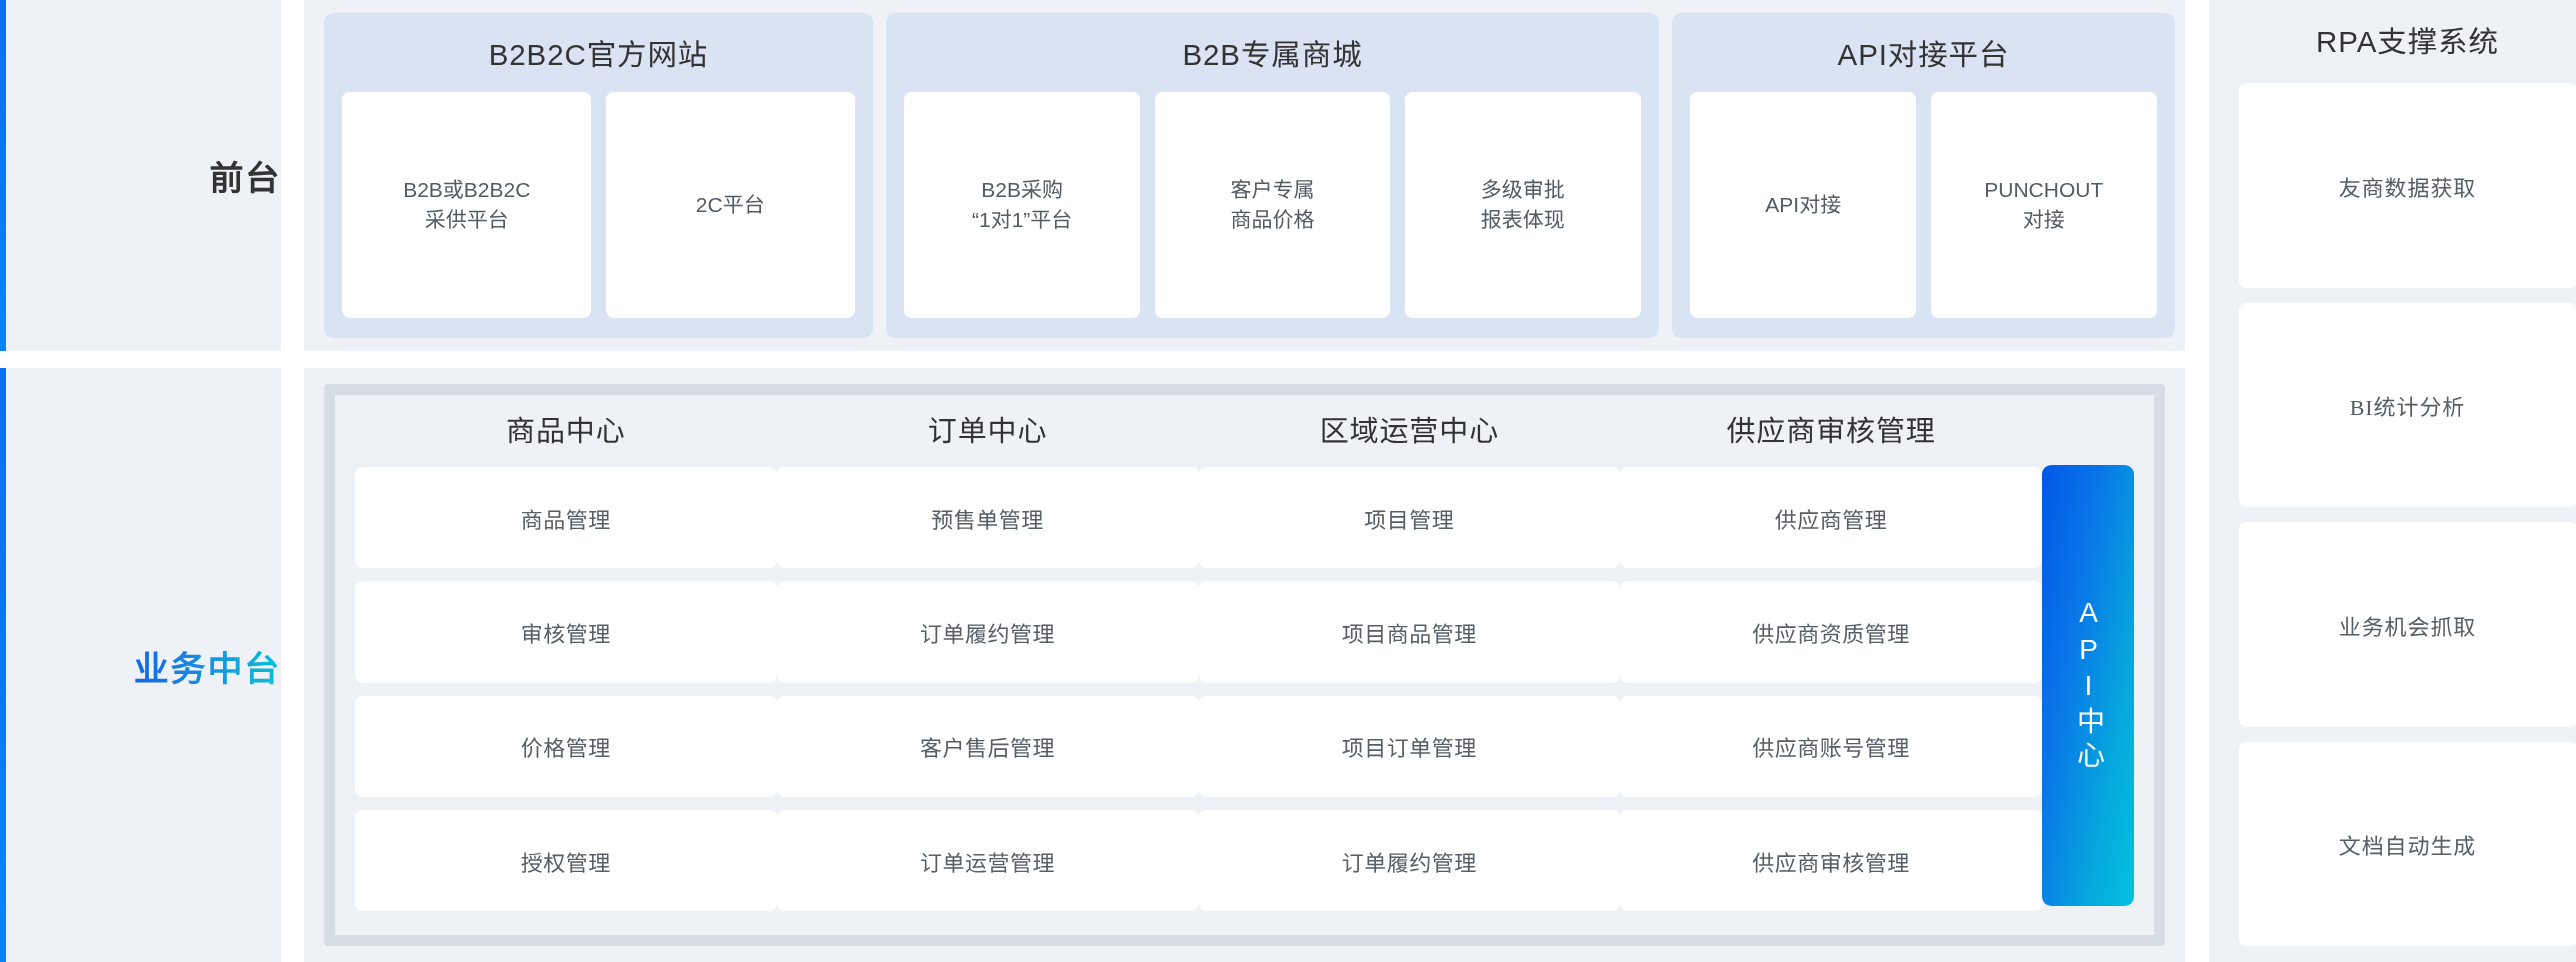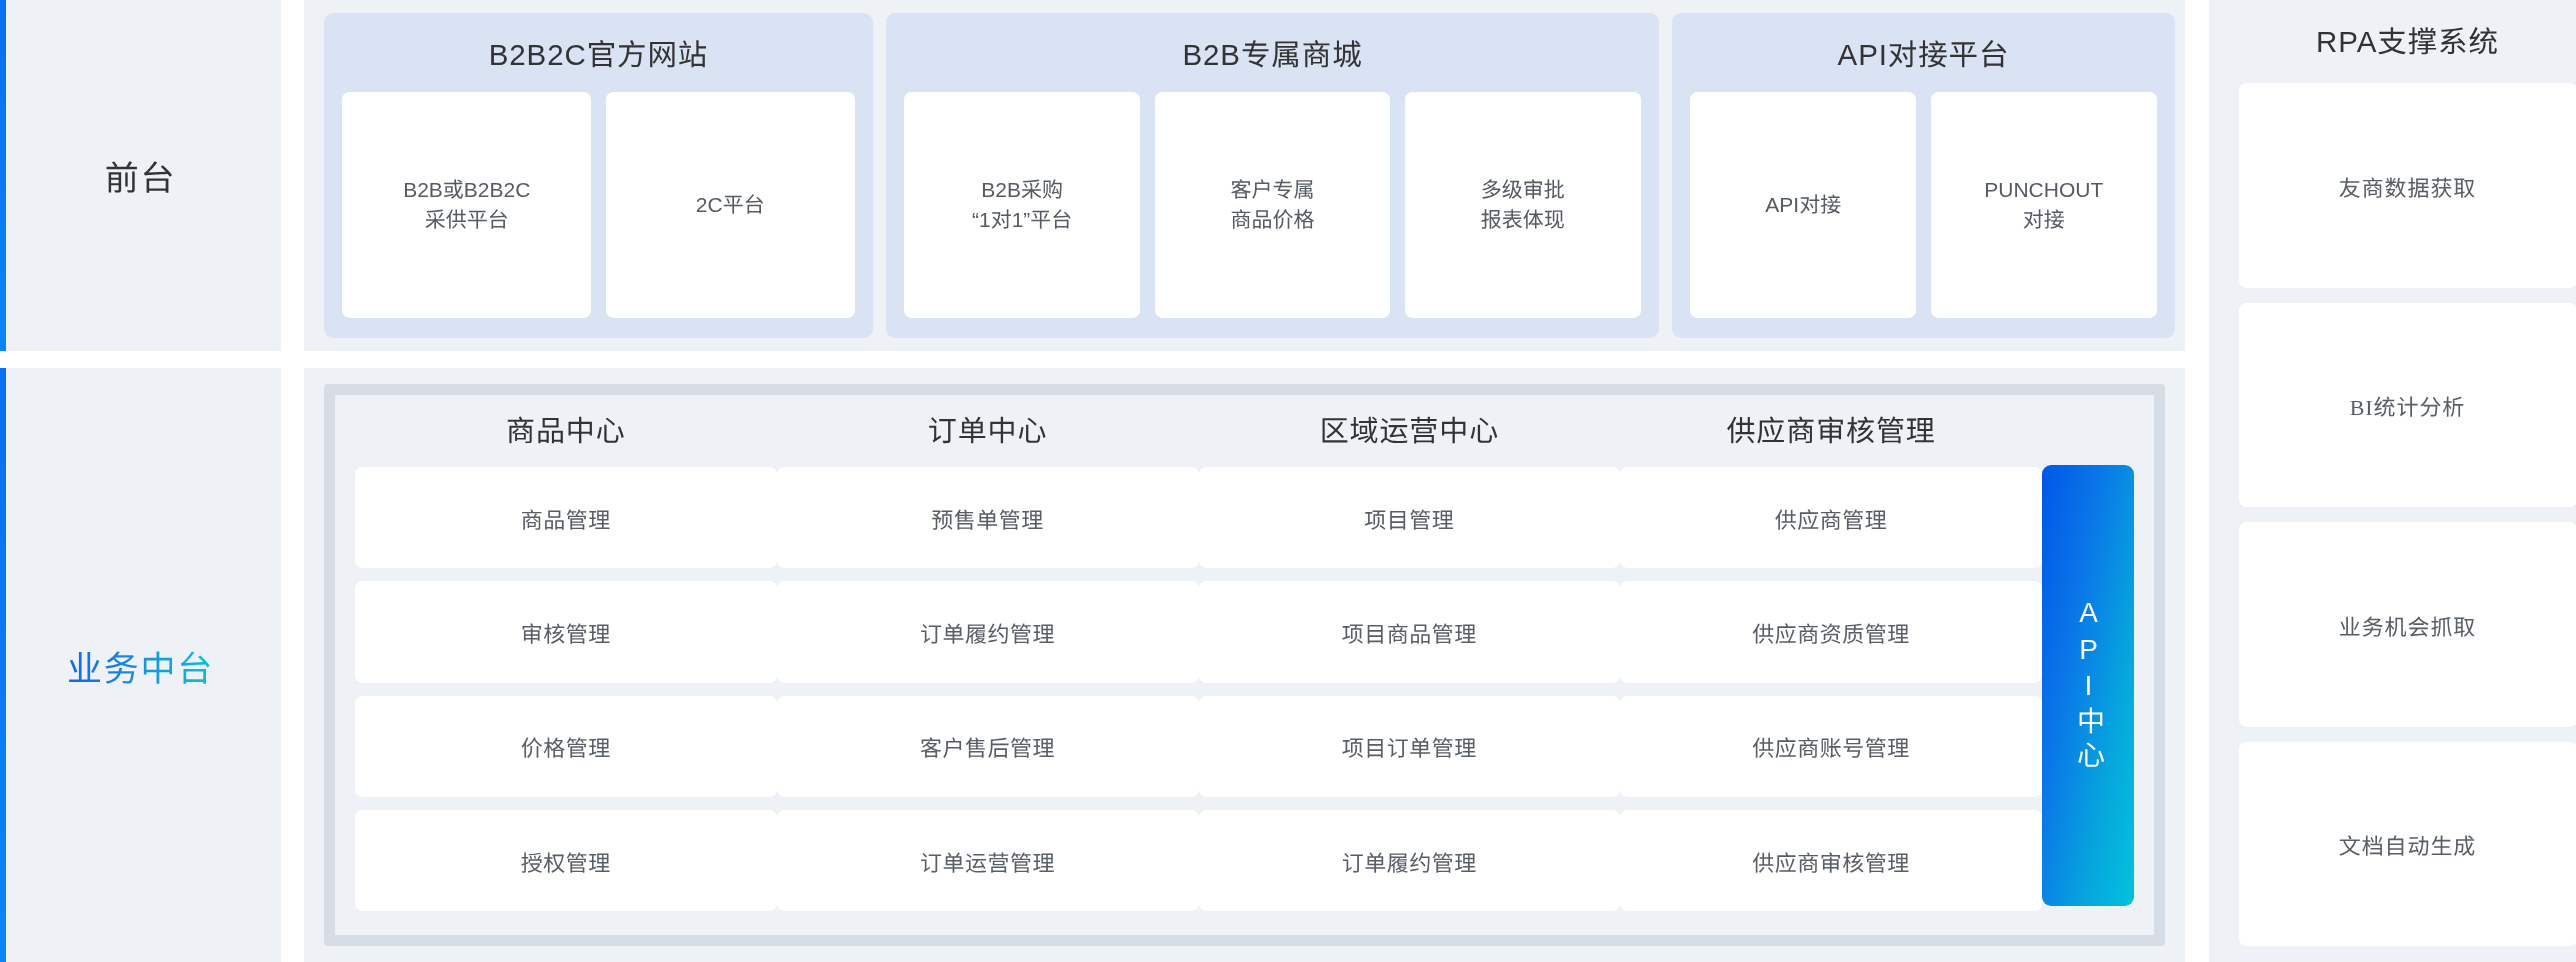--- a/index.html
+++ b/index.html
@@ -38,22 +38,23 @@
   .row-gap { height: 16.6px; width: 100%; background: #ffffff; flex: 0 0 16.6px; }
 
   
   .label-col {
     position: relative;
     flex: 0 0 281px;
     width: 281px;
     background: #eef1f6;
     display: flex;
     align-items: center;
-    justify-content: center;
-    box-sizing: border-box;
+    justify-content: flex-end;
+    box-sizing: border-box;
+    font-weight: bold;
   }
   .accent-bar {
     position: absolute;
     left: 0;
     top: 0;
     bottom: 0;
     width: 5.5px;
     background: linear-gradient(180deg, #0a6ff0 0%, #0a84f5 100%);
   }
   .label-text {

